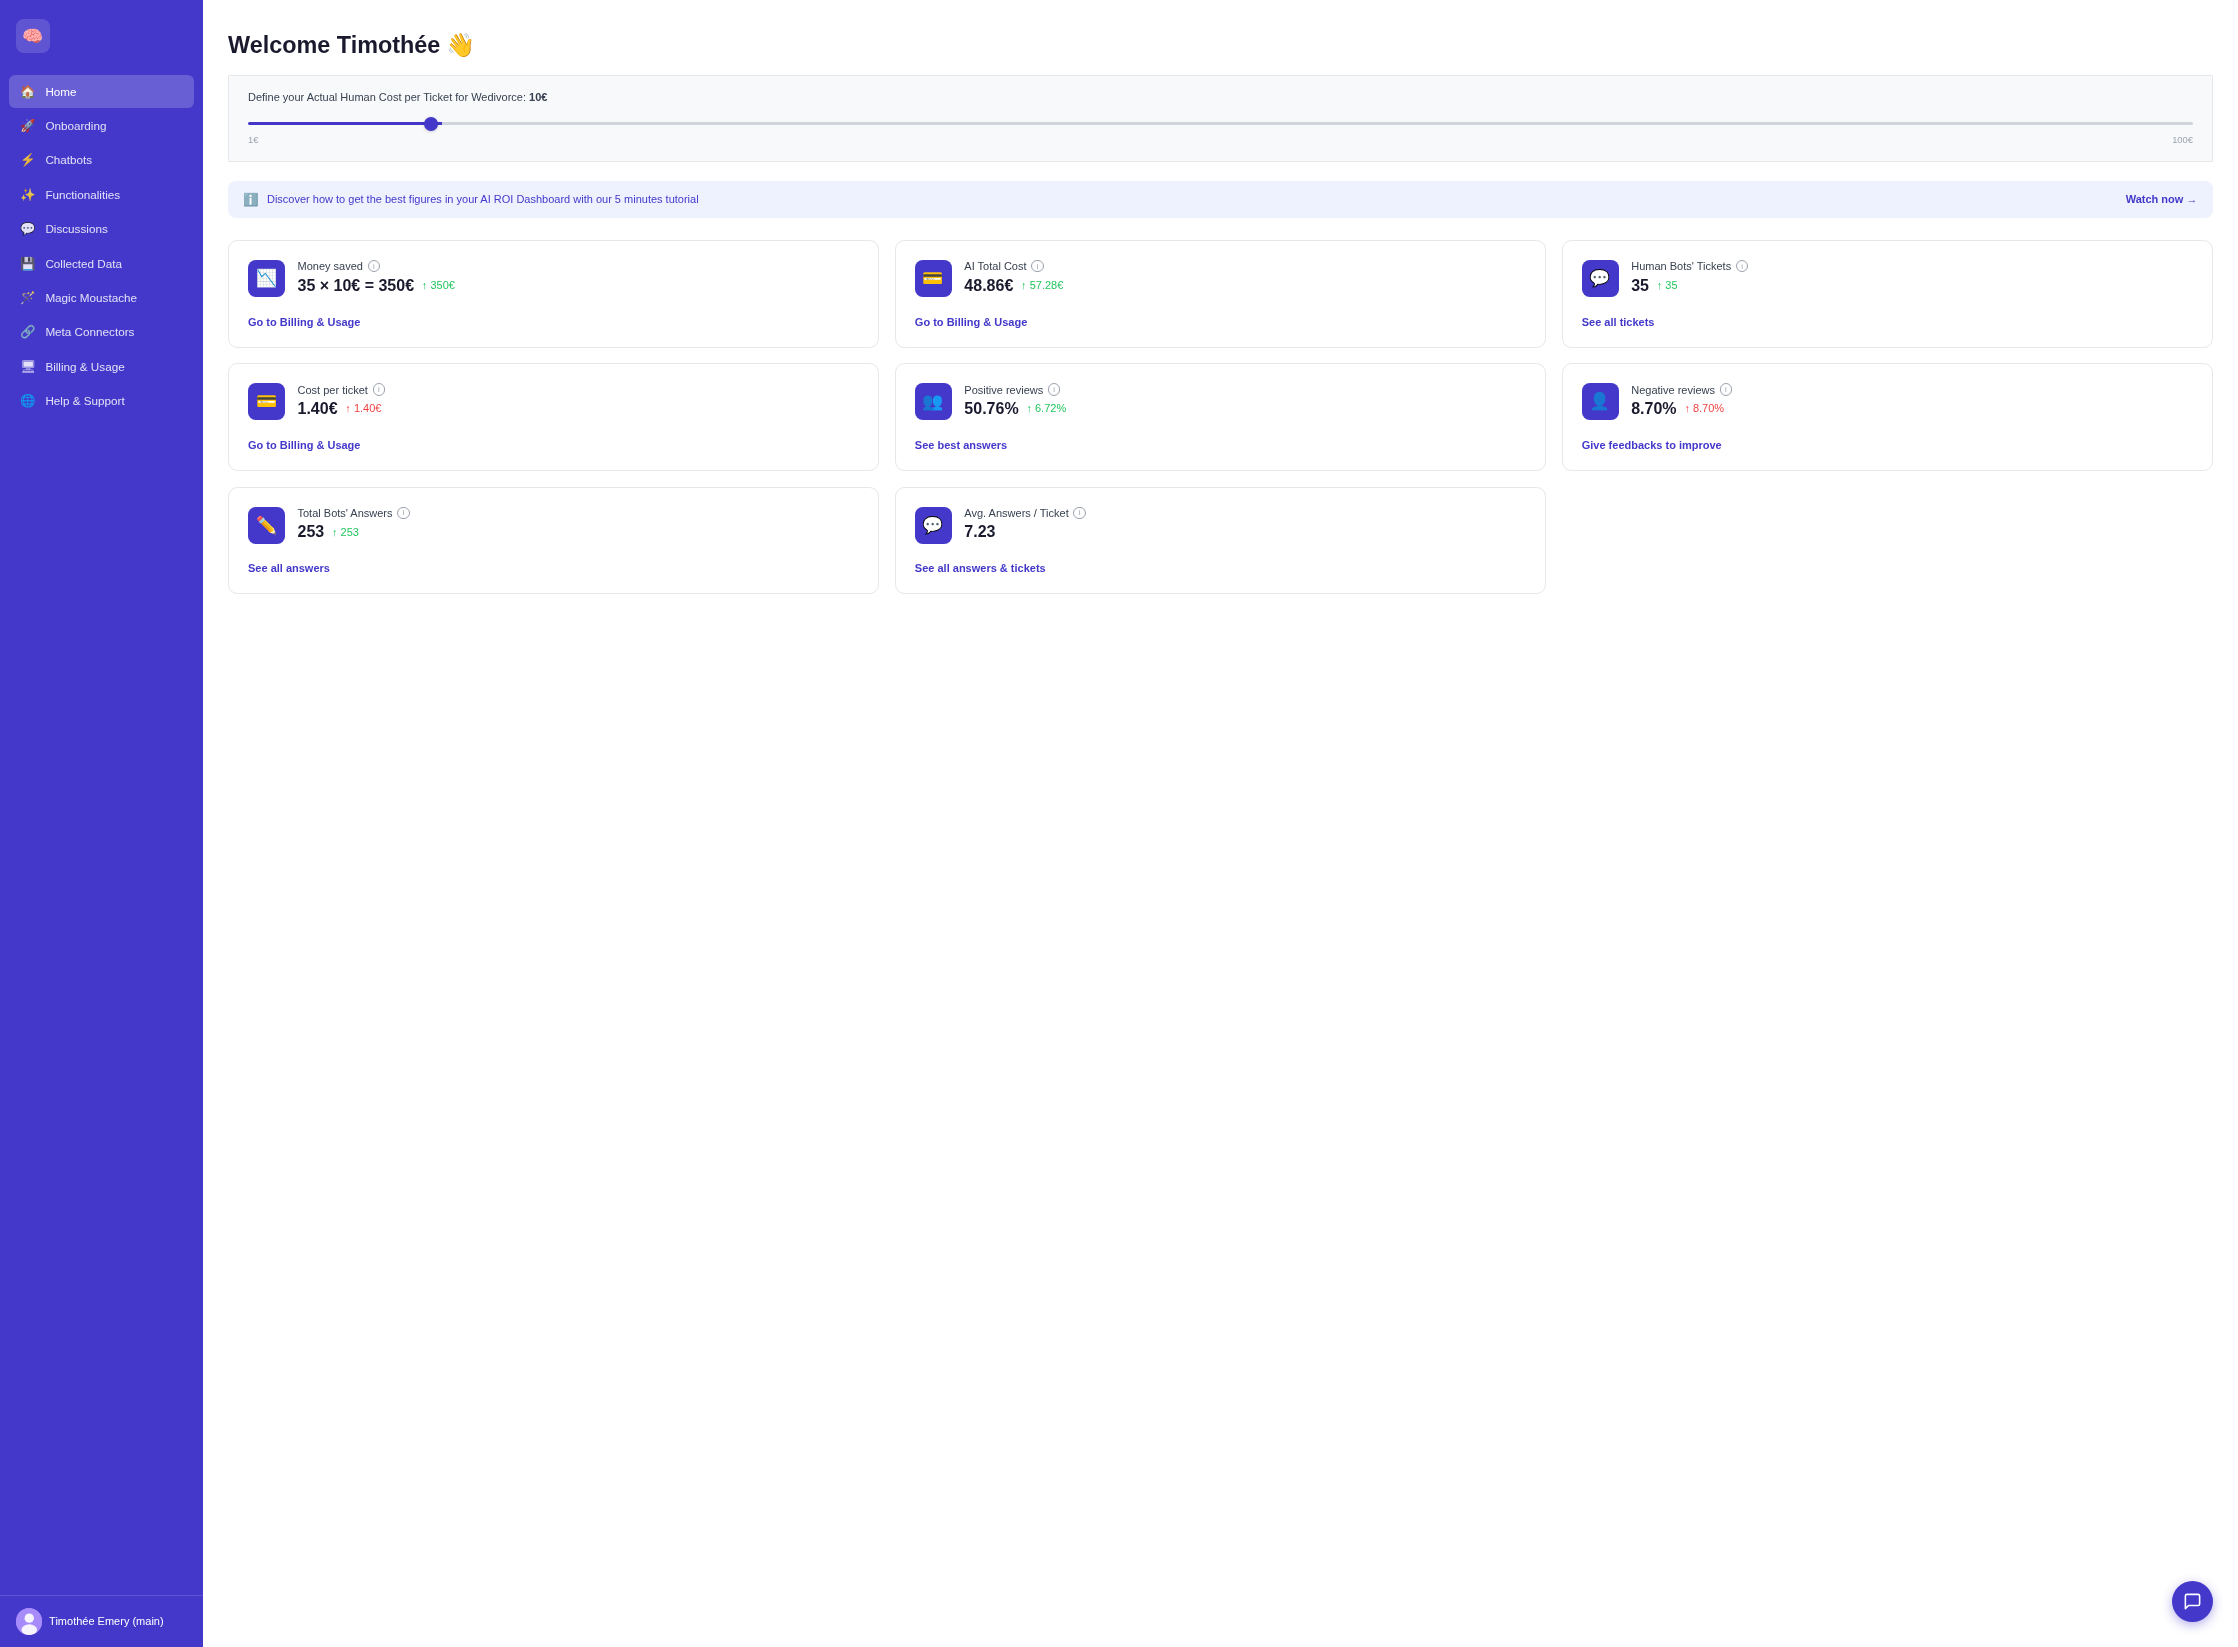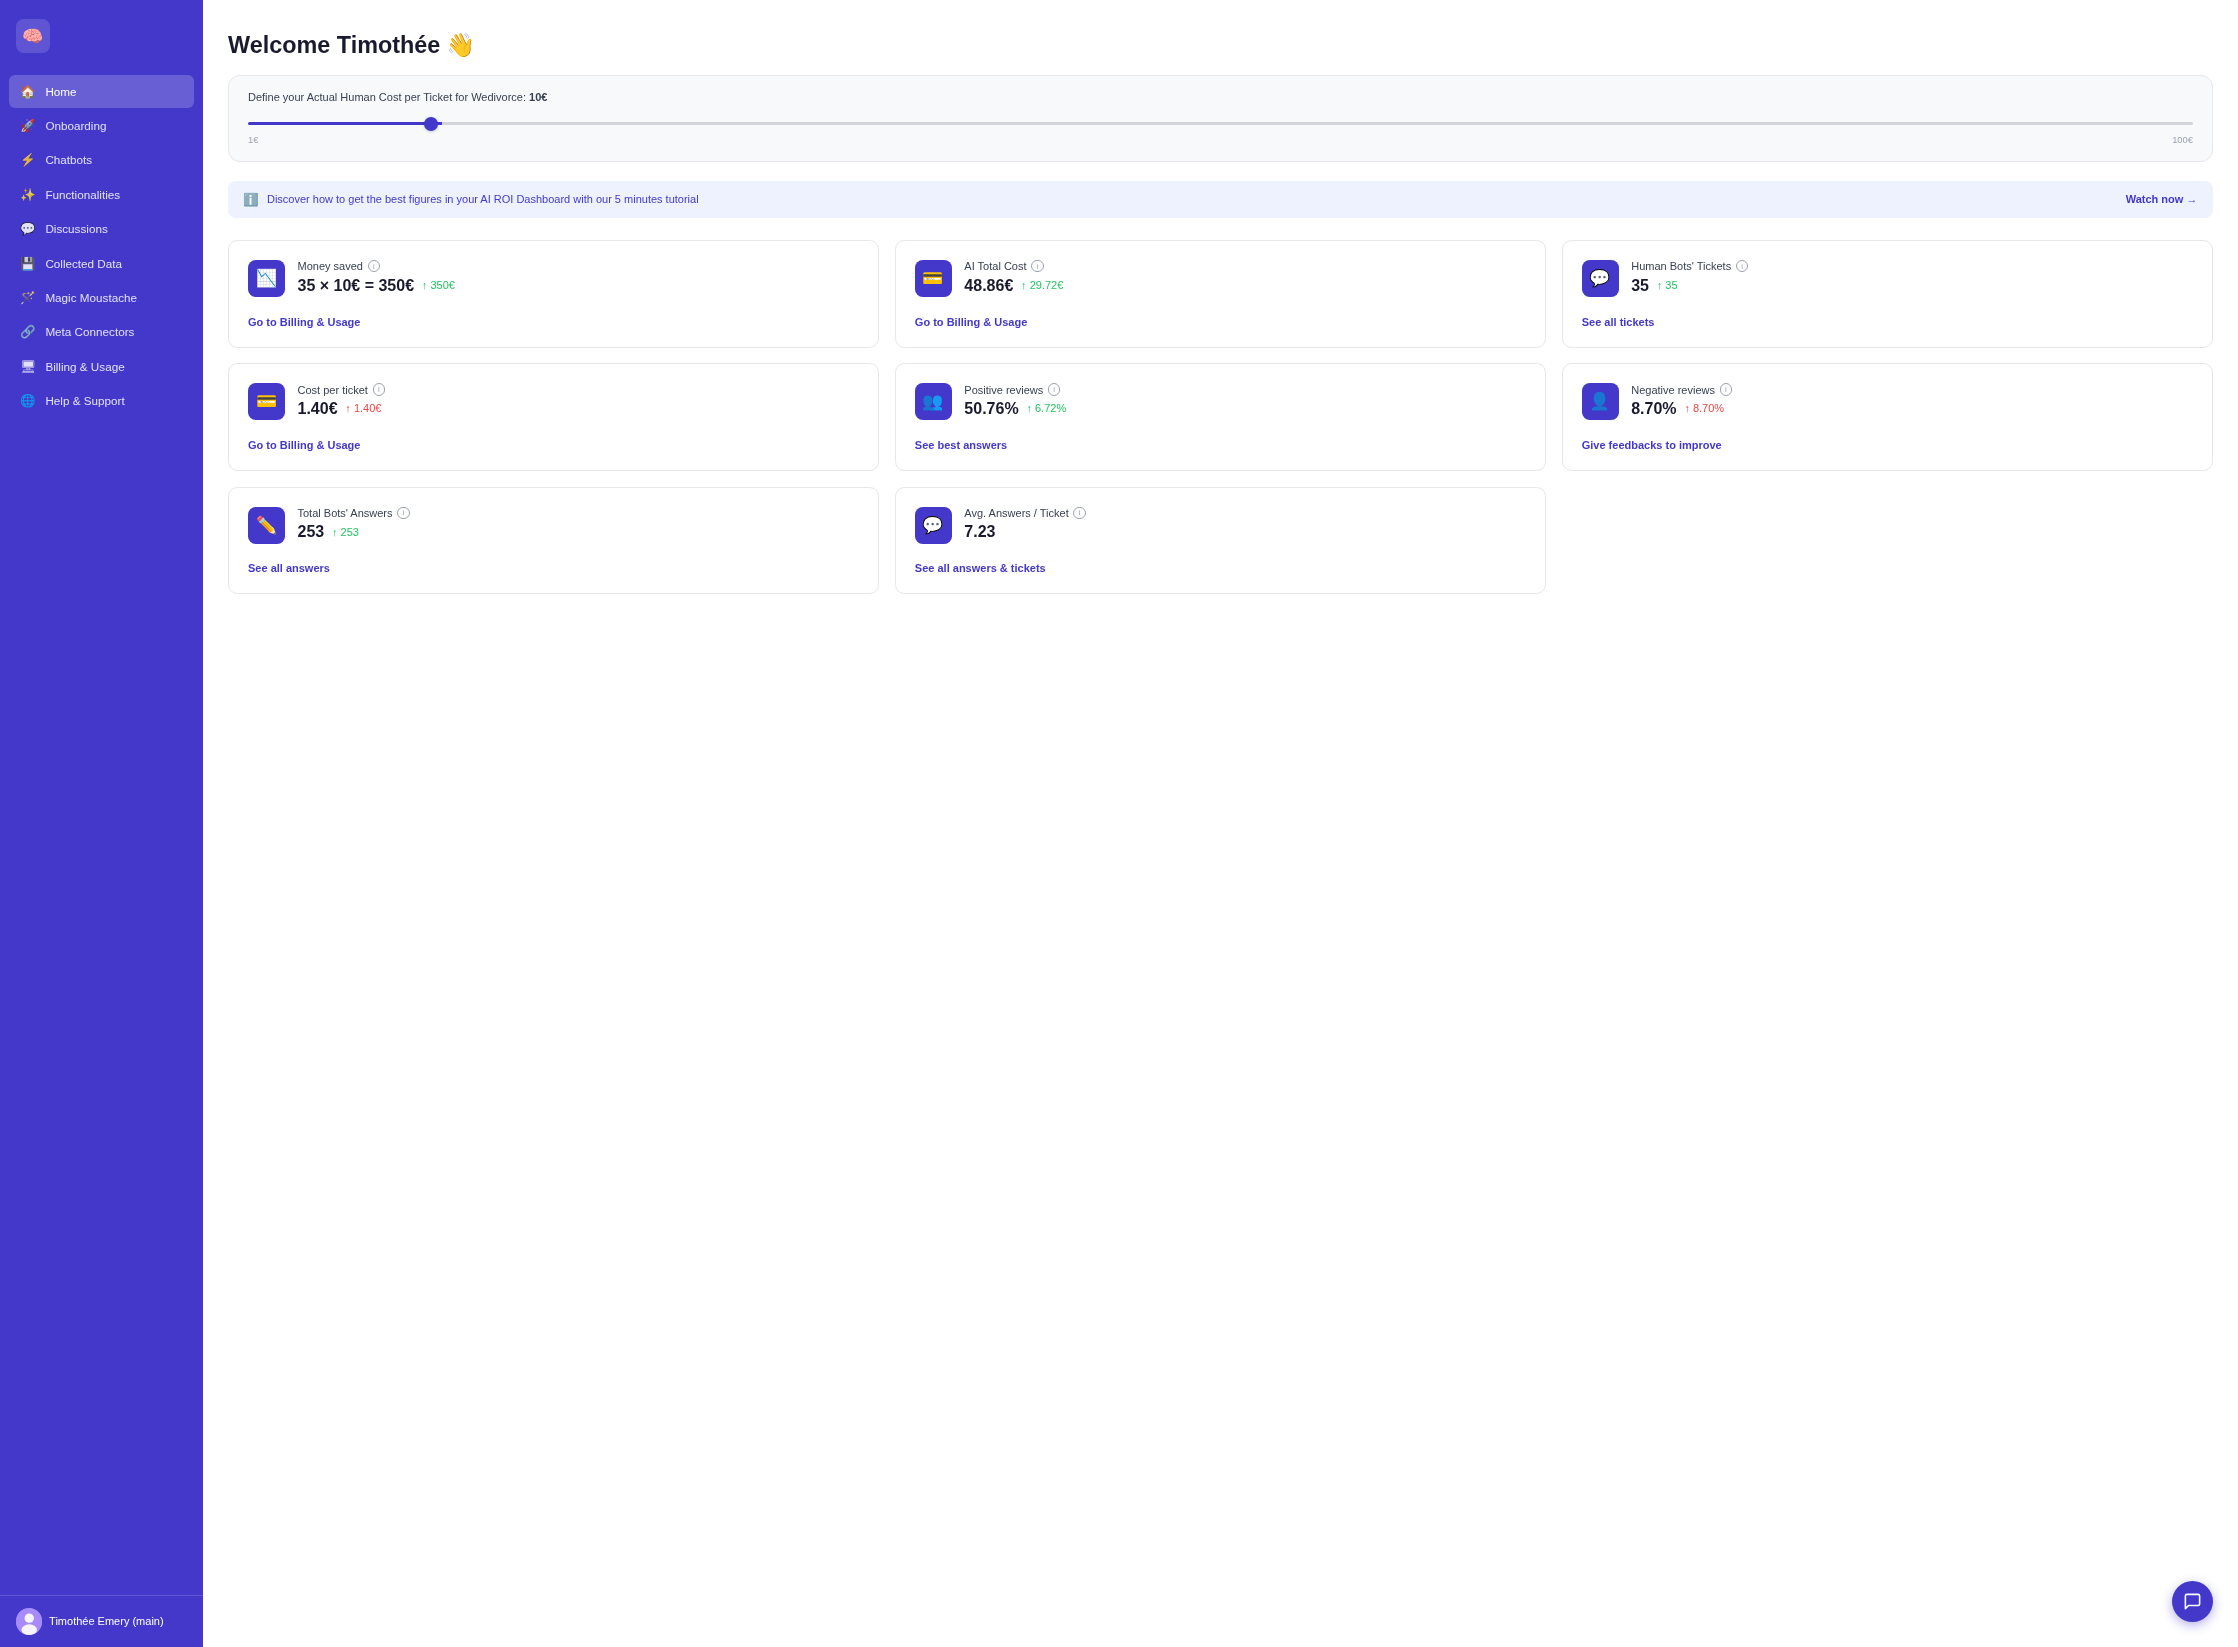--- a/index.html
+++ b/index.html
@@ -101,21 +101,21 @@
       font-weight: 600;
       color: #1a1a2e;
       margin-bottom: 14px;
     }
     .refresh-icon { cursor: pointer; font-size: 12.5px; color: #6b7280; }
 
     
     .slider-section {
       background: #f8f9fb;
       border: 0.8px solid #e5e7eb;
-      border-radius: 12px;
+      border-radius: 1px;
       padding: 15.6px 19px;
       margin-bottom: 19px;
     }
     .slider-label {
       font-size: 11px;
       color: #374151;
       margin-bottom: 11px;
     }
     .slider-label strong { font-weight: 600; }
     .slider-container {
@@ -386,21 +386,21 @@
       <div class="card">
     <div class="card-top">
       <div class="card-icon-box">💳</div>
       <div class="card-content">
         <div class="card-title-row">
           <span class="card-title">AI Total Cost</span>
           <span class="info-circle">i</span>
         </div>
         <div class="card-value-row">
           <span class="card-value">48.86€</span>
-          <span class="card-delta" style="color:#22c55e">↑ 29.72€</span>
+          <span class="card-delta" style="color:#22c55e">↑ 57.28€</span>
         </div>
       </div>
     </div>
     <span class="card-link">Go to Billing &amp; Usage</span>
   </div>
       <div class="card">
     <div class="card-top">
       <div class="card-icon-box">💬</div>
       <div class="card-content">
         <div class="card-title-row">

